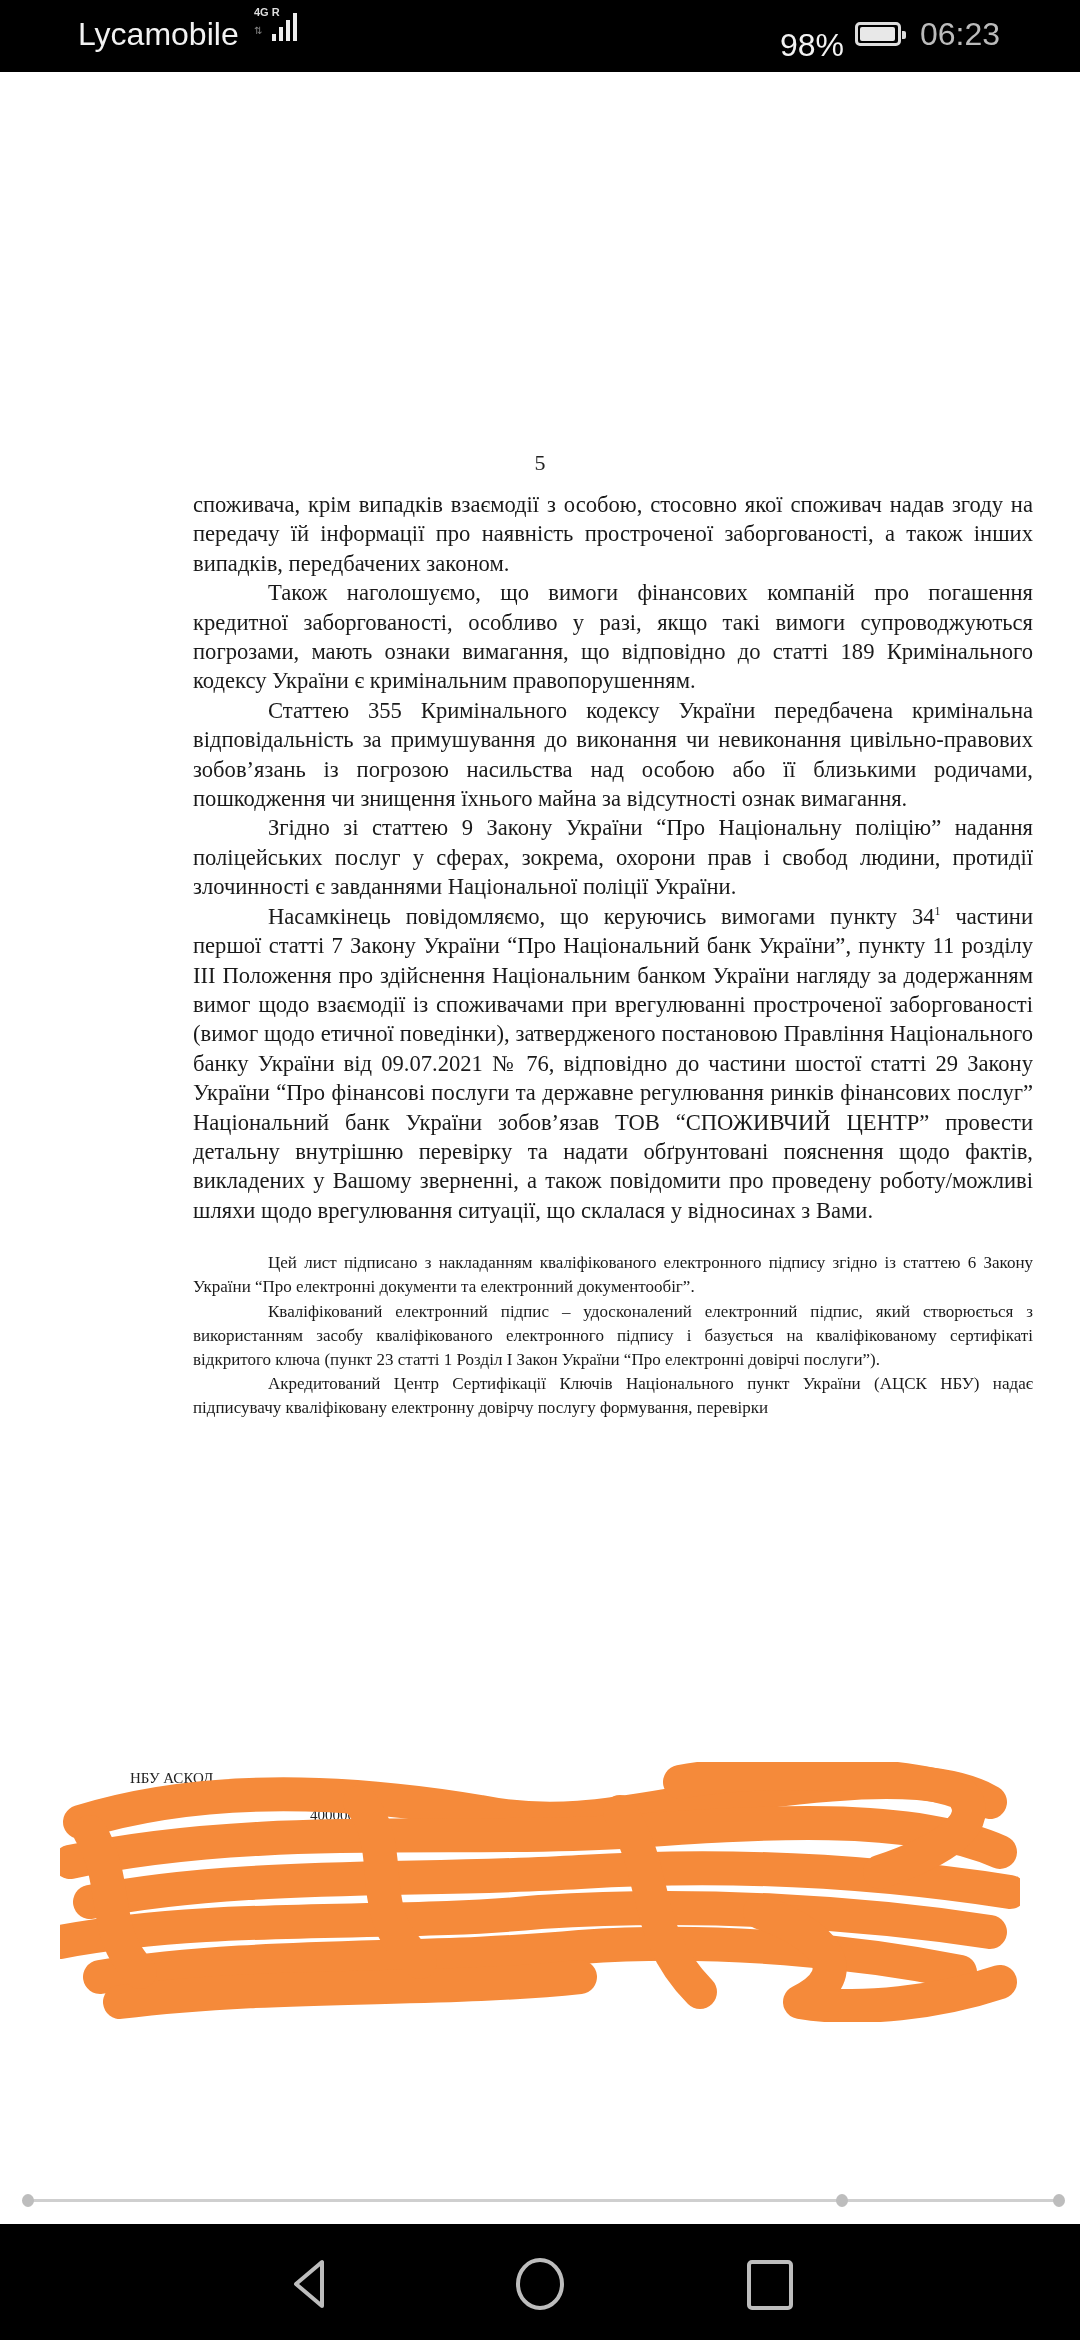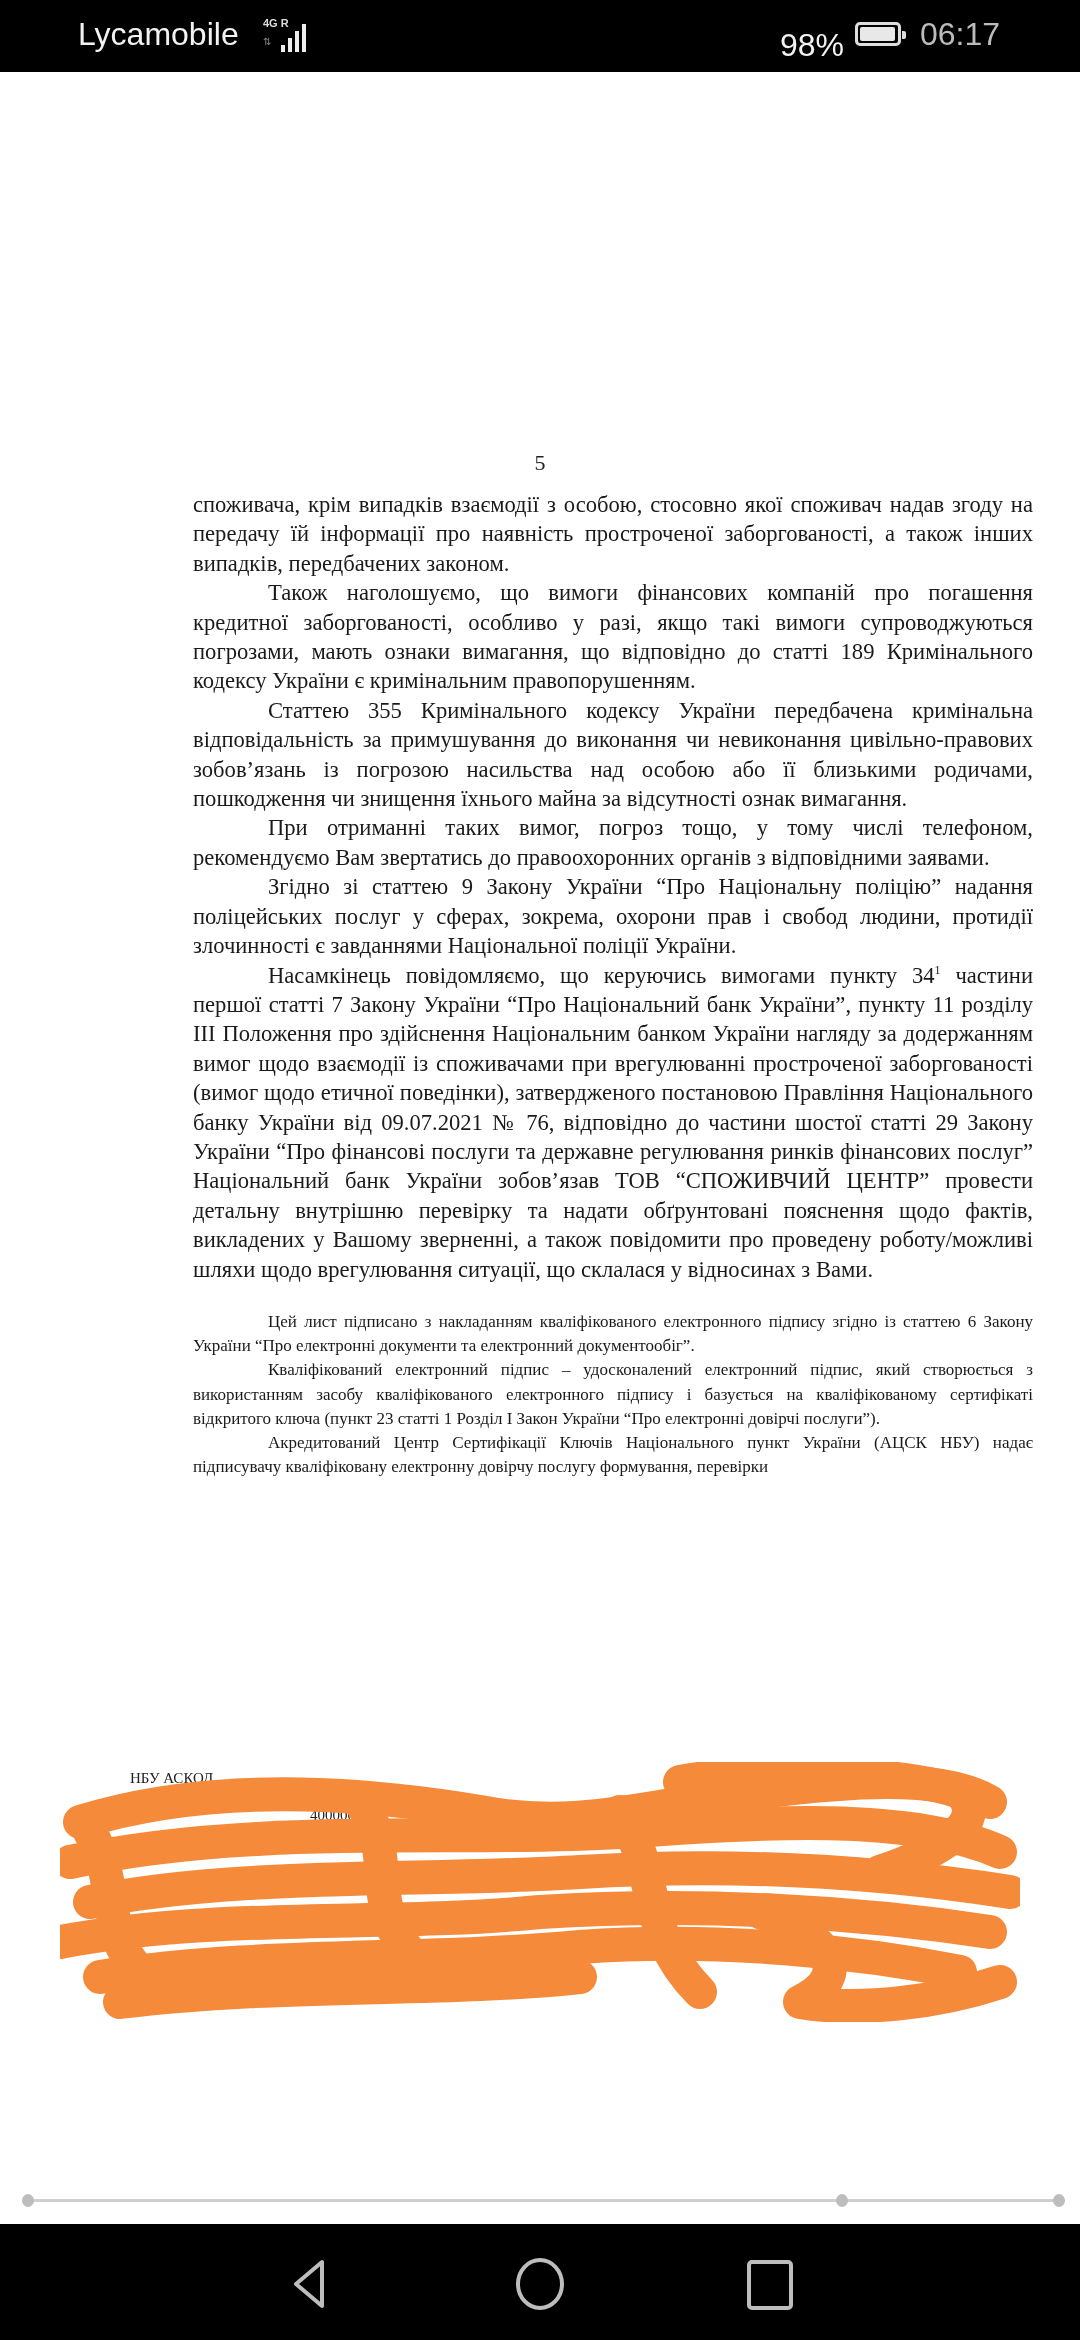--- a/index.html
+++ b/index.html
@@ -1,19 +1,19 @@
 <!DOCTYPE html>
 <html><head>
 <meta charset="utf-8">
 <style>
   html, body { margin:0; padding:0; }
   body { width:1080px; height:2340px; position:relative; background:#fff; overflow:hidden; font-family:"Liberation Sans", sans-serif; }
   .statusbar { position:absolute; left:0; top:0; width:1080px; height:82px; background:#000; color:#fff; }
   .carrier { position:absolute; left:78px; top:16px; font-size:32px; color:#f2f2f2; font-family:"Liberation Sans", sans-serif; }
-  .sig { position:absolute; left:254px; top:18px; width:56px; height:34px;margin-left:9px; }
+  .sig { position:absolute; left:254px; top:7px; width:56px; height:34px; }
   .sig .net { position:absolute; left:0; top:0; font-size:11px; font-weight:bold; color:#ddd; line-height:11px; }
   .sig .arrows { position:absolute; left:0; top:18px; font-size:10px; color:#888; }
   .sig .bar { position:absolute; bottom:0; width:4px; background:#eee; }
   .battery-pct { position:absolute; left:780px; top:16px; font-size:32px; color:#f2f2f2;margin-top:11px; }
   .battery { position:absolute; left:855px; top:22px; width:46px; height:24px; border:3px solid #ddd; border-radius:5px; box-sizing:border-box; padding:2px; }
   .battery .fill { width:100%; height:100%; background:#e8e8e8; border-radius:2px; }
   .battery .tip { position:absolute; right:-8px; top:6px; width:4px; height:8px; background:#ddd; border-radius:0 2px 2px 0; }
   .clock { position:absolute; left:920px; top:16px; font-size:32px; color:#bbb; }
 
   .page { position:absolute; left:0; top:72px; width:1080px; height:2152px; background:#fff; }
@@ -48,32 +48,31 @@
     <span class="bar" style="left:18px;height:7px"></span>
     <span class="bar" style="left:25px;height:14px"></span>
     <span class="bar" style="left:32px;height:21px"></span>
     <span class="bar" style="left:39px;height:28px"></span>
   </div>
   <span class="battery-pct">98%</span>
   <div class="battery">
     <div class="fill" id="battery-fill" style="width: 98%;"></div>
     <div class="tip"></div>
   </div>
-  <span class="clock">06:17</span>
+  <span class="clock">06:23</span>
 </div>
 
 <div class="page">
   <div class="page-number">5</div>
 
   <div class="doc">
     <div class="main">
       <p>споживача, крім випадків взаємодії з особою, стосовно якої споживач надав згоду на передачу їй інформації про наявність простроченої заборгованості, а також інших випадків, передбачених законом.</p>
       <p class="indent">Також наголошуємо, що вимоги фінансових компаній про погашення кредитної заборгованості, особливо у разі, якщо такі вимоги супроводжуються погрозами, мають ознаки вимагання, що відповідно до статті 189 Кримінального кодексу України є кримінальним правопорушенням.</p>
       <p class="indent">Статтею 355 Кримінального кодексу України передбачена кримінальна відповідальність за примушування до виконання чи невиконання цивільно-правових зобов’язань із погрозою насильства над особою або її близькими родичами, пошкодження чи знищення їхнього майна за відсутності ознак вимагання.</p>
-      <p class="indent">При отриманні таких вимог, погроз тощо, у тому числі телефоном, рекомендуємо Вам звертатись до правоохоронних органів з відповідними заявами.</p>
       <p class="indent">Згідно зі статтею 9 Закону України “Про Національну поліцію” надання поліцейських послуг у сферах, зокрема, охорони прав і свобод людини, протидії злочинності є завданнями Національної поліції України.</p>
       <p class="indent"><span>Насамкінець повідомляємо, що керуючись вимогами пункту 34</span><sup>1</sup><span> частини першої статті 7 Закону України “Про Національний банк України”, пункту 11 розділу III Положення про здійснення Національним банком України нагляду за додержанням вимог щодо взаємодії із споживачами при врегулюванні простроченої заборгованості (вимог щодо етичної поведінки), затвердженого постановою Правління Національного банку України від 09.07.2021 № 76, відповідно до частини шостої статті 29 Закону України “Про фінансові послуги та державне регулювання ринків фінансових послуг” Національний банк України зобов’язав ТОВ “СПОЖИВЧИЙ ЦЕНТР” провести детальну внутрішню перевірку та надати обґрунтовані пояснення щодо фактів, викладених у Вашому зверненні, а також повідомити про проведену роботу/можливі шляхи щодо врегулювання ситуації, що склалася у відносинах з Вами.</span></p>
     </div>
 
     <div class="small">
       <p>Цей лист підписано з накладанням кваліфікованого електронного підпису згідно із статтею 6 Закону України “Про електронні документи та електронний документообіг”.</p>
       <p>Кваліфікований електронний підпис – удосконалений електронний підпис, який створюється з використанням засобу кваліфікованого електронного підпису і базується на кваліфікованому сертифікаті відкритого ключа (пункт 23 статті 1 Розділ I Закон України “Про електронні довірчі послуги”).</p>
       <p>Акредитований Центр Сертифікації Ключів Національного пункт України (АЦСК НБУ) надає підписувачу кваліфіковану електронну довірчу послугу формування, перевірки</p>
     </div>
   </div>

